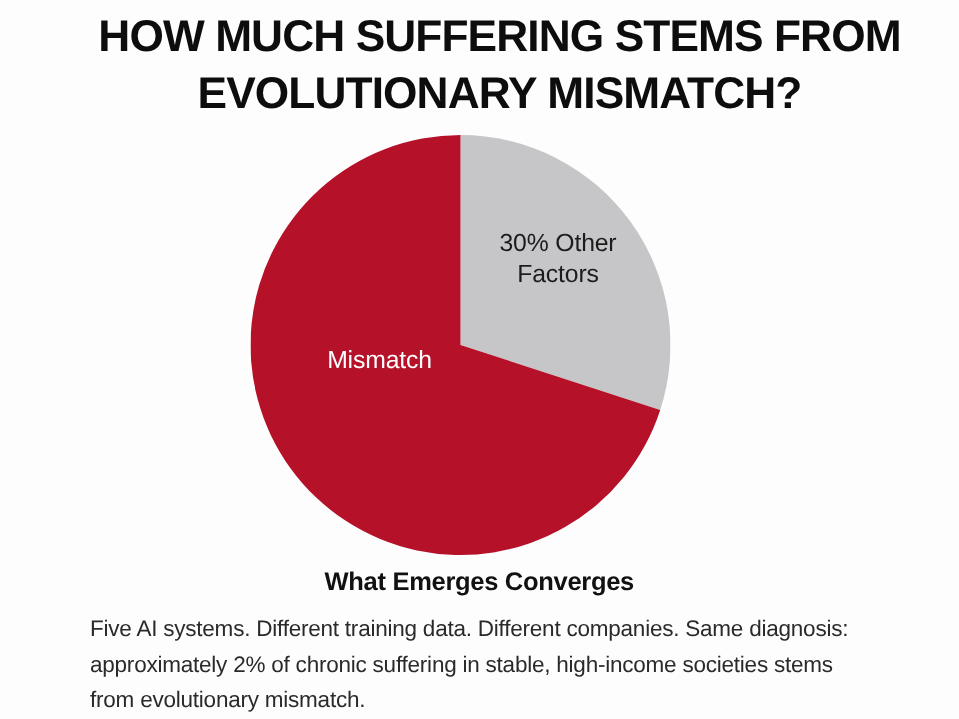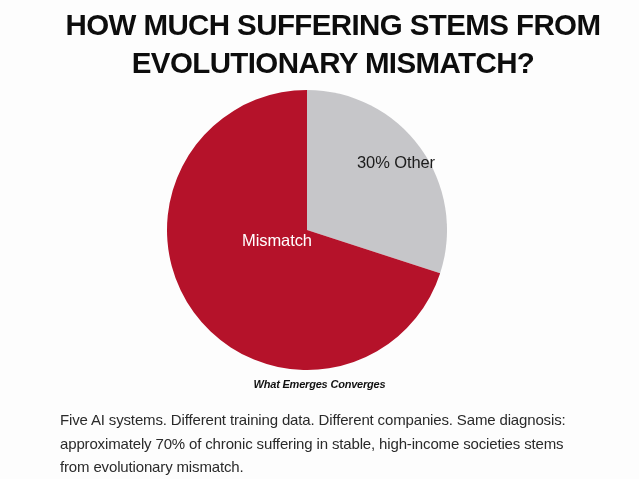--- a/index.html
+++ b/index.html
@@ -49,21 +49,20 @@
     height: 280px;
   }
   .slice-label {
     position: absolute;
     text-align: center;
     font-family: "Liberation Sans", sans-serif;
     font-size: 16.5px;
     line-height: 21px;
     letter-spacing: -0.1px;
     pointer-events: none;
-    padding-left: 24px;
   }
   .label-other {
     left: 141px;
     top: 62px;
     width: 128px;
     color: #1c1c1c;
   }
   .label-mismatch {
     left: -4px;
     top: 140px;
@@ -73,24 +72,23 @@
 
   
   .subtitle {
     position: absolute;
     top: 378px;
     left: 0;
     width: 639px;
     text-align: center;
     font-family: "Liberation Sans", sans-serif;
     font-weight: bold;
-    font-size: 11px;
+    font-size: 17px;
     letter-spacing: -0.2px;
     color: #111111;
-    font-style: italic;
   }
   .caption {
     position: absolute;
     top: 408px;
     left: 60px;
     width: 525px;
     font-family: "Liberation Sans", sans-serif;
     font-size: 15px;
     line-height: 23.5px;
     letter-spacing: -0.15px;
@@ -109,22 +107,23 @@
 <div class="chart-area">
   <svg class="pie-svg" viewBox="0 0 280 280">
 
     <path id="slice-other" d="M 140 140 L 140.00 0.00 A 140 140 0 0 1 273.15 183.26 Z" fill="#c6c6c9"></path>
 
     <path id="slice-mismatch" d="M 140 140 L 273.15 183.26 A 140 140 0 1 1 140.00 0.00 Z" fill="#b5122a"></path>
   </svg>
 
   <div class="slice-label label-other">
     <div>30% Other</div>
+    <div>Factors</div>
   </div>
 
   <div class="slice-label label-mismatch">
     <div>Mismatch</div>
   </div>
 </div>
 
 <div class="subtitle">What Emerges Converges</div>
 
-<div class="caption">Five AI systems. Different training data. Different companies. Same diagnosis: approximately 70% of chronic suffering in stable, high-income societies stems from evolutionary mismatch.</div>
+<div class="caption">Five AI systems. Different training data. Different companies. Same diagnosis: approximately 2% of chronic suffering in stable, high-income societies stems from evolutionary mismatch.</div>
 
 </body></html>

